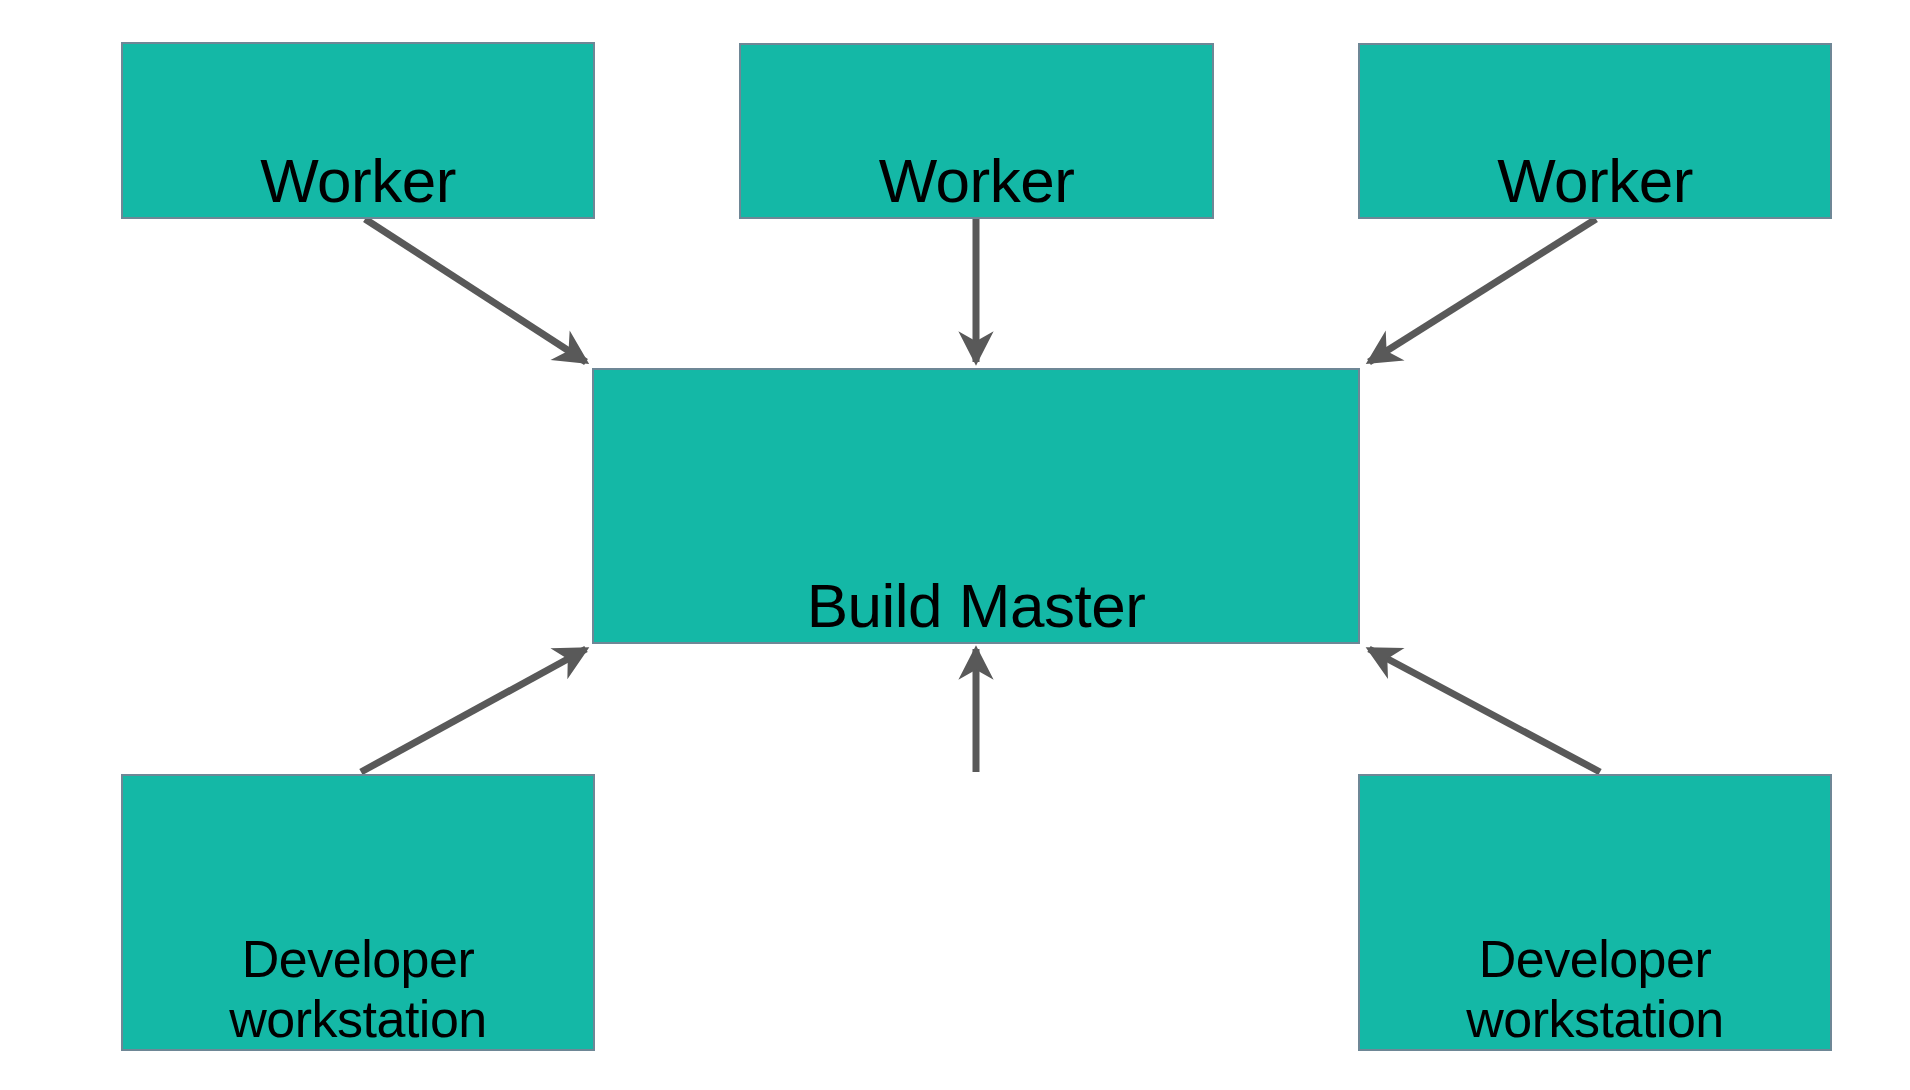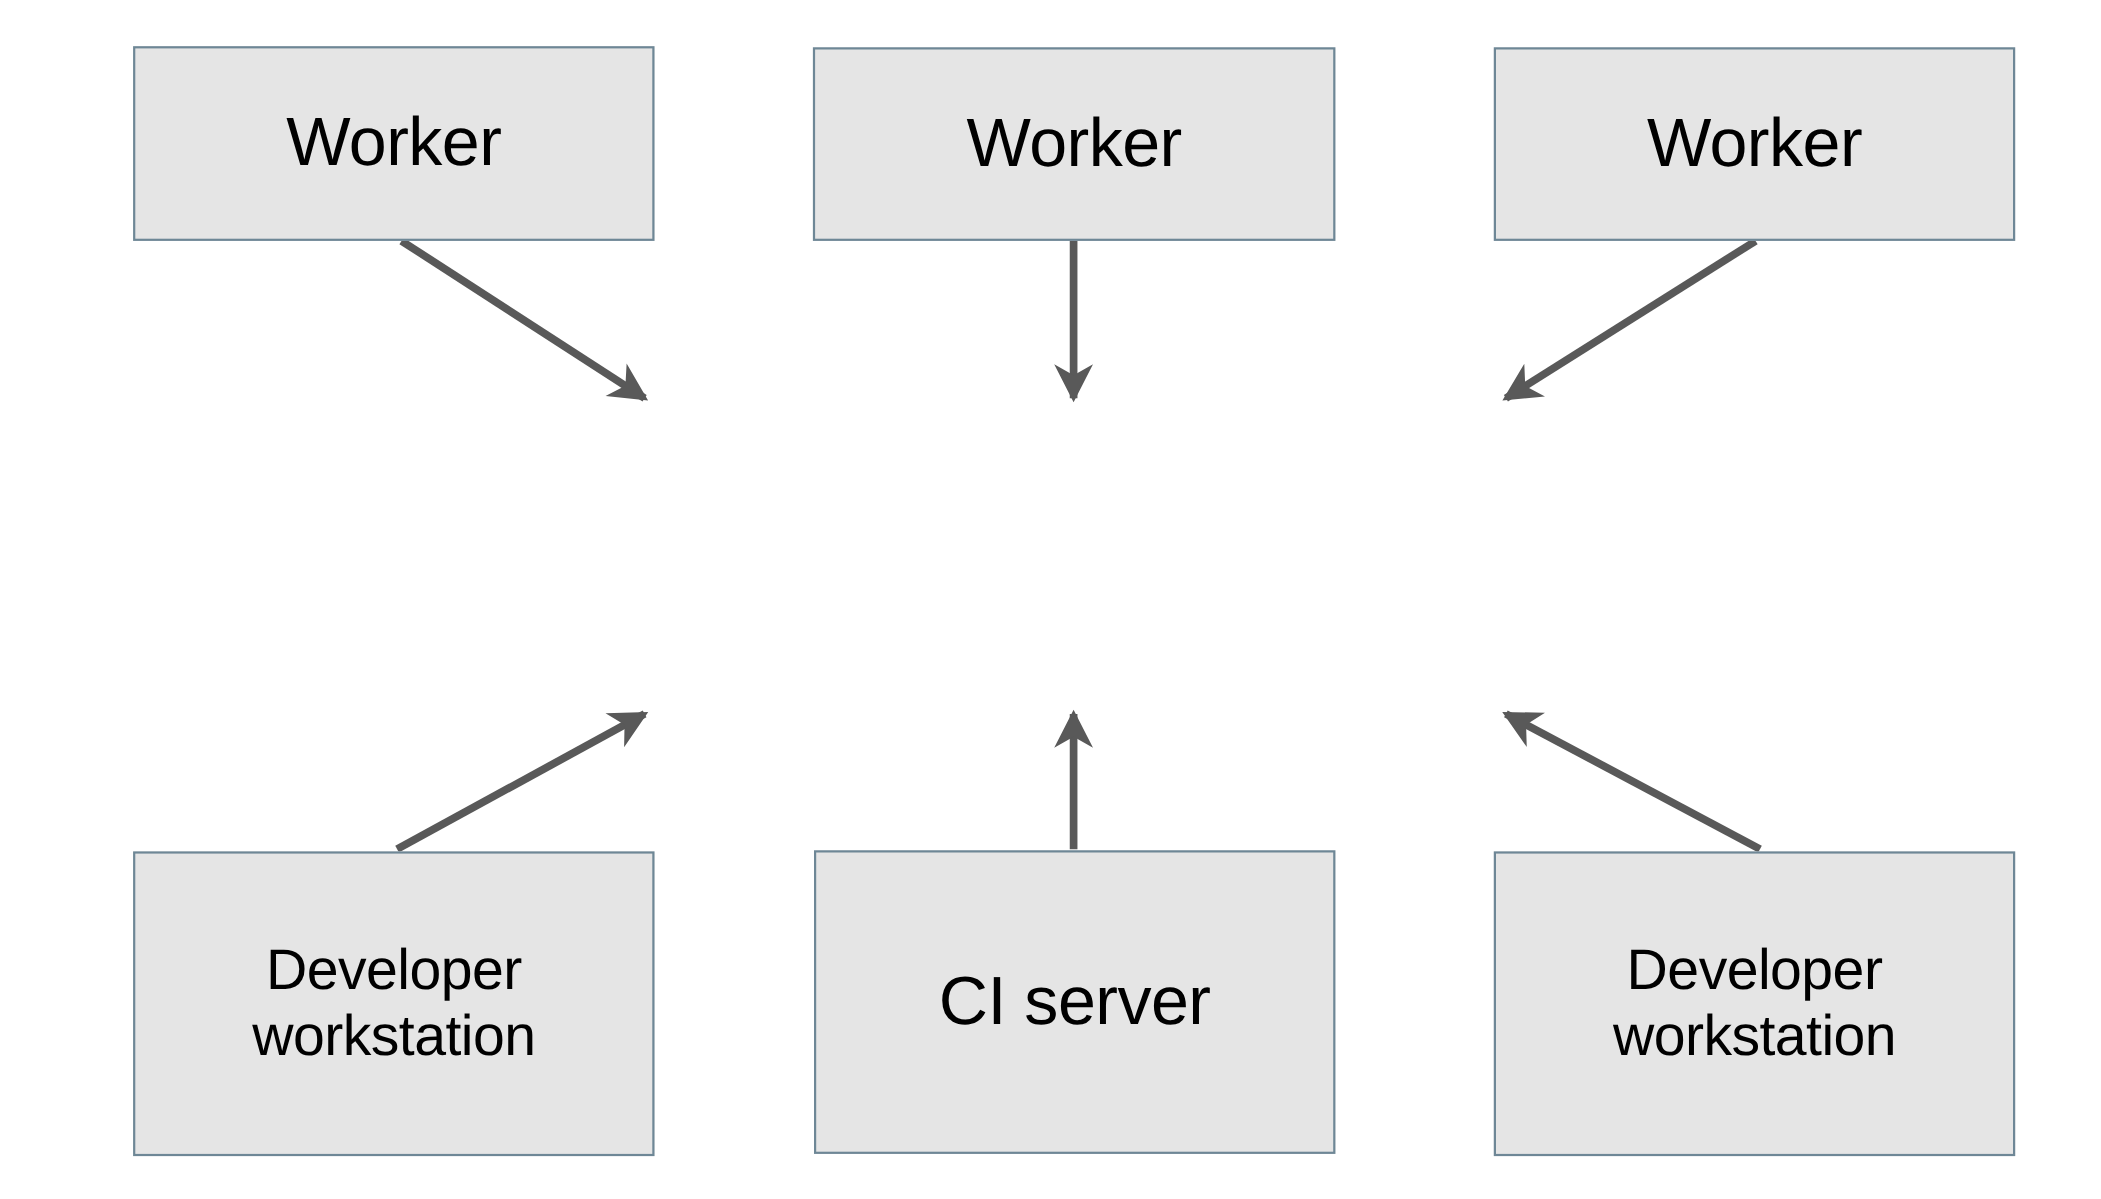--- a/index.html
+++ b/index.html
@@ -22,24 +22,24 @@
     position: absolute;
     left: 0;
     top: 0;
     width: 1910px;
     height: 1090px;
     pointer-events: none;
   }
   .node {
     position: absolute;
     box-sizing: border-box;
-    background: #e5e5e5;
+    background: #14b8a6;
     border: 2px solid #6e8796;
     display: flex;
-    align-items: center;
+    align-items: flex-end;
     justify-content: center;
     text-align: center;
   }
   .node-label {
     color: #000000;
     font-family: "Liberation Sans", sans-serif;
     font-weight: 400;
     line-height: 1.14;
     letter-spacing: -0.5px;
     white-space: pre-line;
@@ -105,28 +105,28 @@
   </div>
 
   <div class="node node-worker" id="node-worker-2">
     <span class="node-label">Worker</span>
   </div>
 
   <div class="node node-worker" id="node-worker-3">
     <span class="node-label">Worker</span>
   </div>
 
+  <div class="node node-master" id="node-build-master">
+    <span class="node-label">Build Master</span>
+  </div>
 
   <div class="node node-dev" id="node-dev-1">
     <span class="node-label">Developer
 workstation</span>
   </div>
 
-  <div class="node node-ci" id="node-ci">
-    <span class="node-label">CI server</span>
-  </div>
 
   <div class="node node-dev" id="node-dev-2">
     <span class="node-label">Developer
 workstation</span>
   </div>
 
 </div>
 
 </body></html>

